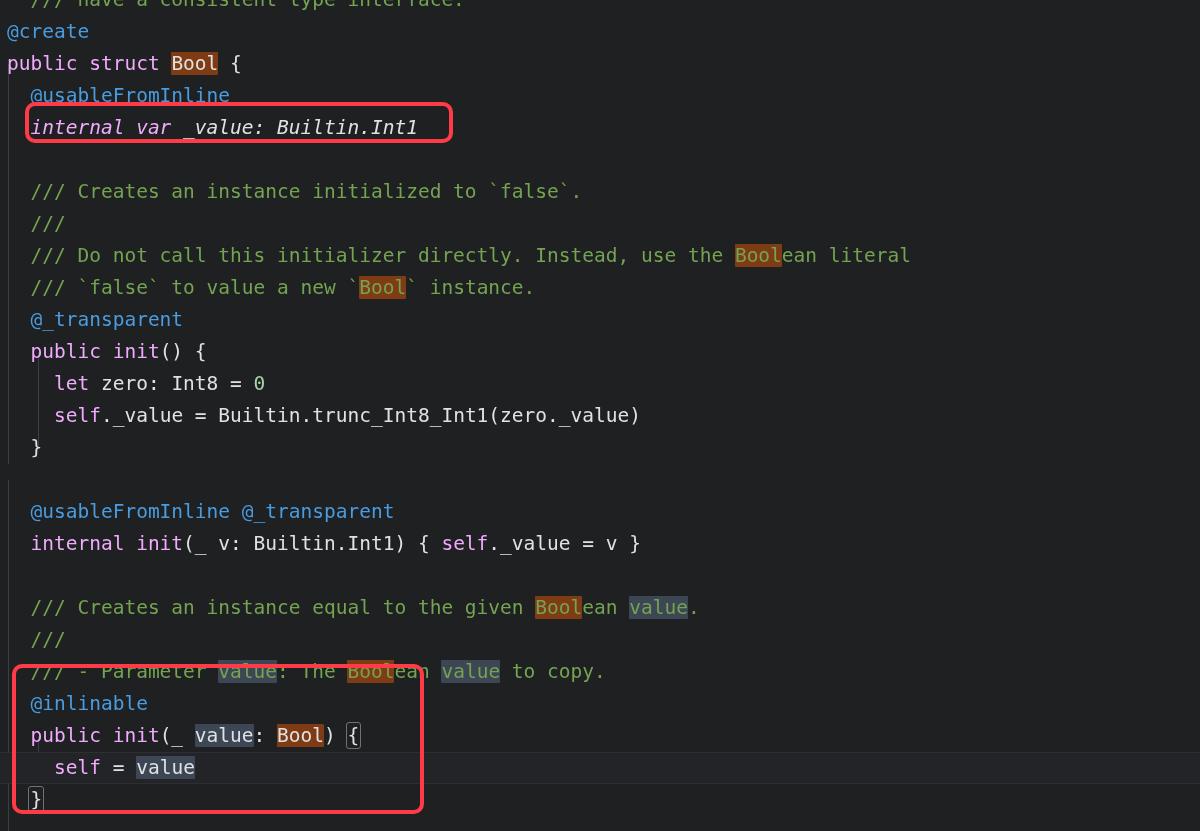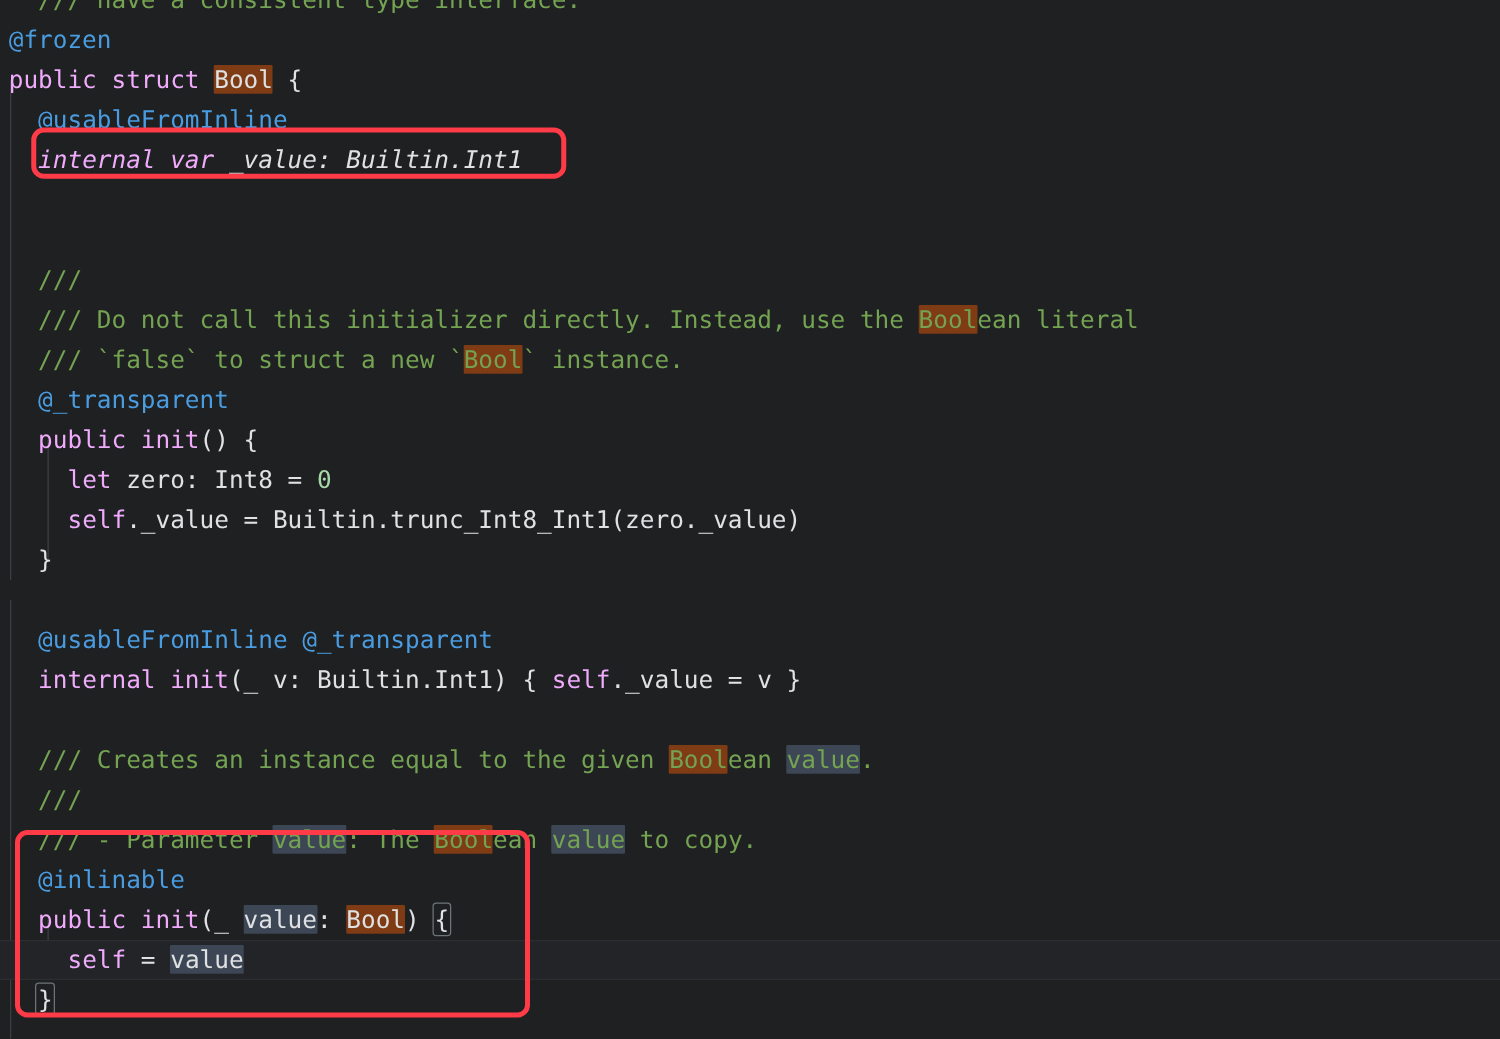--- a/index.html
+++ b/index.html
@@ -114,29 +114,29 @@
       <div class="indent-guide" style="left: 38px; top: 352px; height: 96px;"></div>
       <div class="indent-guide" style="left: 38px; top: 736px; height: 48px;"></div>
     </div>
 
   <div id="active-line">
       <div class="active-line-band" style="top: 752px;"></div>
     </div>
 
   <div id="code-surface">
       <div class="code-line clipped-top" style="top: -16px;"><div class="line-text"><span class="t-plain">  </span><span class="t-comment">/// have a consistent type interface.</span></div></div>
-      <div class="code-line" style="top: 16px;"><div class="line-text"><span class="t-attr">@frozen</span></div></div>
+      <div class="code-line" style="top: 16px;"><div class="line-text"><span class="t-attr">@create</span></div></div>
       <div class="code-line" style="top: 48px;"><div class="line-text"><span class="t-kw">public struct </span><span class="t-plain hl-bool">Bool</span><span class="t-punct"> {</span></div></div>
       <div class="code-line" style="top: 80px; padding-left: 48px;"><div class="line-text"><span class="t-plain">  </span><span class="t-attr">@usableFromInline</span></div></div>
       <div class="code-line" style="top: 112px; font-style: italic;"><div class="line-text"><span class="t-plain">  </span><span class="t-kw">internal var </span><span class="t-plain">_value: Builtin.Int1</span></div></div>
       <div class="code-line" style="top: 144px;"><div class="line-text"></div></div>
-      <div class="code-line" style="top: 176px;"><div class="line-text"><span class="t-plain">  </span></div></div>
+      <div class="code-line" style="top: 176px;"><div class="line-text"><span class="t-plain">  </span><span class="t-comment">/// Creates an instance initialized to `false`.</span></div></div>
       <div class="code-line" style="top: 208px;"><div class="line-text"><span class="t-plain">  </span><span class="t-comment">///</span></div></div>
       <div class="code-line" style="top: 240px; text-align: center;"><div class="line-text"><span class="t-plain">  </span><span class="t-comment">/// Do not call this initializer directly. Instead, use the </span><span class="t-comment hl-bool">Bool</span><span class="t-comment">ean literal</span></div></div>
-      <div class="code-line" style="top: 272px;"><div class="line-text"><span class="t-plain">  </span><span class="t-comment">/// `false` to struct a new `</span><span class="t-comment hl-bool">Bool</span><span class="t-comment">` instance.</span></div></div>
+      <div class="code-line" style="top: 272px;"><div class="line-text"><span class="t-plain">  </span><span class="t-comment">/// `false` to value a new `</span><span class="t-comment hl-bool">Bool</span><span class="t-comment">` instance.</span></div></div>
       <div class="code-line" style="top: 304px;"><div class="line-text"><span class="t-plain">  </span><span class="t-attr">@_transparent</span></div></div>
       <div class="code-line" style="top: 336px;"><div class="line-text"><span class="t-plain">  </span><span class="t-kw">public init</span><span class="t-punct">() {</span></div></div>
       <div class="code-line" style="top: 368px;"><div class="line-text"><span class="t-plain">    </span><span class="t-kw">let </span><span class="t-plain">zero: Int8 = </span><span class="t-num">0</span></div></div>
       <div class="code-line" style="top: 400px;"><div class="line-text"><span class="t-plain">    </span><span class="t-kw">self</span><span class="t-plain">._value = Builtin.trunc_Int8_Int1(zero._value)</span></div></div>
       <div class="code-line" style="top: 432px;"><div class="line-text"><span class="t-plain">  </span><span class="t-punct">}</span></div></div>
       <div class="code-line" style="top: 464px;"><div class="line-text"></div></div>
       <div class="code-line" style="top: 496px;"><div class="line-text"><span class="t-plain">  </span><span class="t-attr">@usableFromInline @_transparent</span></div></div>
       <div class="code-line" style="top: 528px;"><div class="line-text"><span class="t-plain">  </span><span class="t-kw">internal init</span><span class="t-plain">(_ v: Builtin.Int1) { </span><span class="t-kw">self</span><span class="t-plain">._value = v }</span></div></div>
       <div class="code-line" style="top: 560px;"><div class="line-text"></div></div>
       <div class="code-line" style="top: 592px; padding-left: 21px;"><div class="line-text"><span class="t-plain">  </span><span class="t-comment">/// Creates an instance equal to the given </span><span class="t-comment hl-bool">Bool</span><span class="t-comment">ean </span><span class="t-comment hl-value">value</span><span class="t-comment">.</span></div></div>

